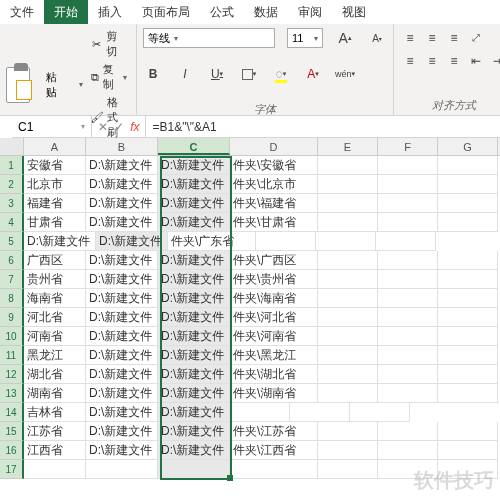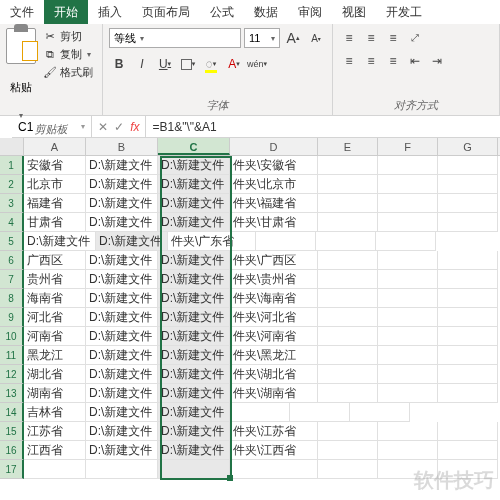--- a/index.html
+++ b/index.html
@@ -7,30 +7,30 @@
 
 .ribbon-tabs { display: flex; background: #fff; height: 24px; font-size: 12px; }
 .ribbon-tabs .tab { padding: 4px 10px; color: #333; cursor: pointer; }
 .ribbon-tabs .tab.active { background: #217346; color: #fff; }
 
 .ribbon { display: flex; background: #f3f2f1; border-bottom: 1px solid #d4d4d4; height: 92px; }
 .group { border-right: 1px solid #d4d4d4; padding: 4px 6px 2px 6px; display: flex; flex-direction: column; justify-content: space-between; }
 .group-label { text-align: center; font-size: 11px; color: #666; padding-top: 2px; font-style: italic; }
 .group-body { display: flex; gap: 4px; flex: 1; }
 
-.paste-big { display: flex; flex-direction: column; align-items: center; gap: 16px; cursor: pointer; text-align: right; }
+.paste-big { display: flex; flex-direction: row; align-items: center; gap: 16px; cursor: pointer; }
 .paste-icon { width: 30px; height: 36px; background: #fff; border: 1px solid #999; border-radius: 2px; position: relative; }
 .paste-icon::before { content: ""; position: absolute; top: -5px; left: 7px; width: 14px; height: 8px; background: #888; border-radius: 3px 3px 0 0; }
 .paste-icon::after { content: ""; position: absolute; bottom: 2px; right: -3px; width: 14px; height: 18px; background: #fff; border: 1px solid #e7a000; }
 
 .clip-btns { display: flex; flex-direction: column; gap: 1px; font-size: 11px; }
 .clip-btn { display: flex; align-items: center; gap: 3px; padding: 1px 3px; cursor: pointer; color: #333; }
 .sicon { width: 14px; height: 14px; display: inline-flex; align-items: center; justify-content: center; }
 
-.font-group .row { display: flex; align-items: center; gap: 3px; margin-bottom: 6px; }
+.font-group .row { display: flex; align-items: center; gap: 12px; margin-bottom: 16px; }
 .combo { height: 20px; border: 1px solid #ababab; background: #fff; font-size: 11px; display: flex; align-items: center; padding: 0 4px; cursor: pointer; }
 .combo .caret { margin-left: 4px; font-size: 8px; color: #666; }
 .fname { width: 132px; }
 .fsize { width: 36px; justify-content: space-between; }
 .sbtn { width: 20px; height: 20px; display: flex; align-items: center; justify-content: center; border: 1px solid transparent; cursor: pointer; font-size: 12px; color: #444; }
 
 .align-group .row { display: flex; gap: 2px; margin-bottom: 3px; }
 
 .namebox-row { display: flex; height: 22px; border-bottom: 1px solid #d4d4d4; background: #fff; align-items: stretch; margin-left: 12px; }
 .namebox { width: 80px; border-right: 1px solid #d4d4d4; display: flex; align-items: center; padding: 0 6px; font-size: 12px; }
@@ -64,21 +64,20 @@
 
 <div class="ribbon-tabs" id="tabs">
     <div class="tab">文件</div>
     <div class="tab active">开始</div>
     <div class="tab">插入</div>
     <div class="tab">页面布局</div>
     <div class="tab">公式</div>
     <div class="tab">数据</div>
     <div class="tab">审阅</div>
     <div class="tab">视图</div>
-    <div class="tab">开发工</div>
   </div>
 
 <div class="ribbon">
   <div class="group">
     <div class="group-body">
       <div class="paste-big">
         <div class="paste-icon"></div>
         <div style="font-size:11px">粘贴</div>
         <div style="font-size:8px;color:#666">▾</div>
       </div>

